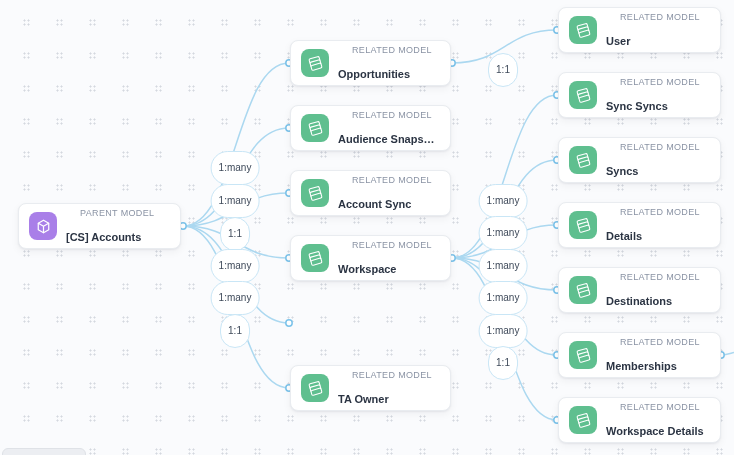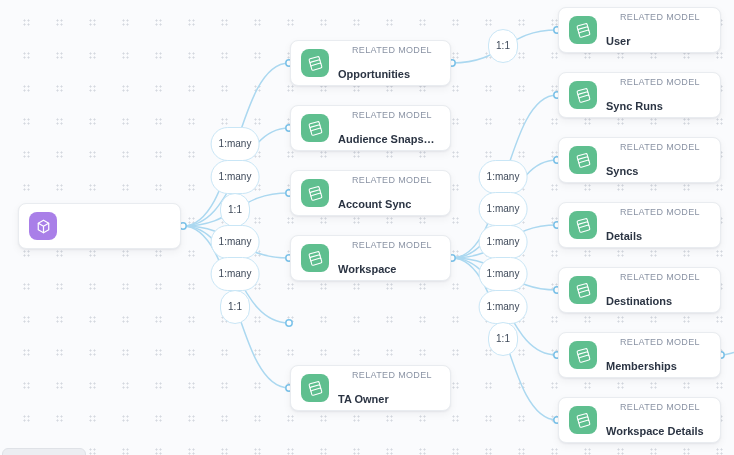--- a/index.html
+++ b/index.html
@@ -42,20 +42,21 @@
   }
   .name{
     font-size:11px;color:#2b3443;font-weight:700;line-height:15px;
     white-space:nowrap;overflow:hidden;text-overflow:ellipsis;margin-top:11px;
   }
   .pill{
     position:absolute;z-index:3;transform:translate(-50%,-50%);
     background:#ffffff;border:1px solid #c9e6f6;border-radius:999px;
     font-size:10px;color:#3f4a5a;line-height:12px;padding:10px 7px;
     white-space:nowrap;
+    margin-top:24px;
   }
   .bottom-panel{
     position:absolute;z-index:2;left:2px;top:448px;width:82px;height:12px;
     background:#eceef2;border:1px solid #dfe2e7;border-radius:6px 6px 0 0;
   }
   .defs{position:absolute;width:0;height:0;overflow:hidden;}
 </style>
 </head>
 <body>
 
@@ -134,20 +135,24 @@
   <div class="pill" style="left:503px;top:274px">1:many</div>
   <div class="pill" style="left:503px;top:307px">1:many</div>
   <div class="pill" style="left:503px;top:339px">1:1</div>
 
   <div class="card parent" style="left:18px;top:203px">
     <div class="icon" style="background: rgb(169, 127, 232);">
       <svg class="glyph" viewBox="0 0 24 24">
           <use href="#i-cube"></use>
         </svg>
     </div>
+    <div class="meta">
+      <div class="type">PARENT MODEL</div>
+      <div class="name">[CS] Accounts</div>
+    </div>
   </div>
 
   <div class="card" style="left:290px;top:40px">
     <div class="icon" style="background: rgb(95, 191, 143);">
       <svg class="glyph" viewBox="0 0 24 24">
           <use href="#i-stack"></use>
         </svg>
     </div>
     <div class="meta">
       <div class="type">RELATED MODEL</div>
@@ -211,21 +216,21 @@
     </div>
   </div>
   <div class="card right" style="left:558px;top:72px">
     <div class="icon" style="background: rgb(95, 191, 143);">
       <svg class="glyph" viewBox="0 0 24 24">
           <use href="#i-stack"></use>
         </svg>
     </div>
     <div class="meta">
       <div class="type">RELATED MODEL</div>
-      <div class="name">Sync Runs</div>
+      <div class="name">Sync Syncs</div>
     </div>
   </div>
   <div class="card right" style="left:558px;top:137px">
     <div class="icon" style="background: rgb(95, 191, 143);">
       <svg class="glyph" viewBox="0 0 24 24">
           <use href="#i-stack"></use>
         </svg>
     </div>
     <div class="meta">
       <div class="type">RELATED MODEL</div>

